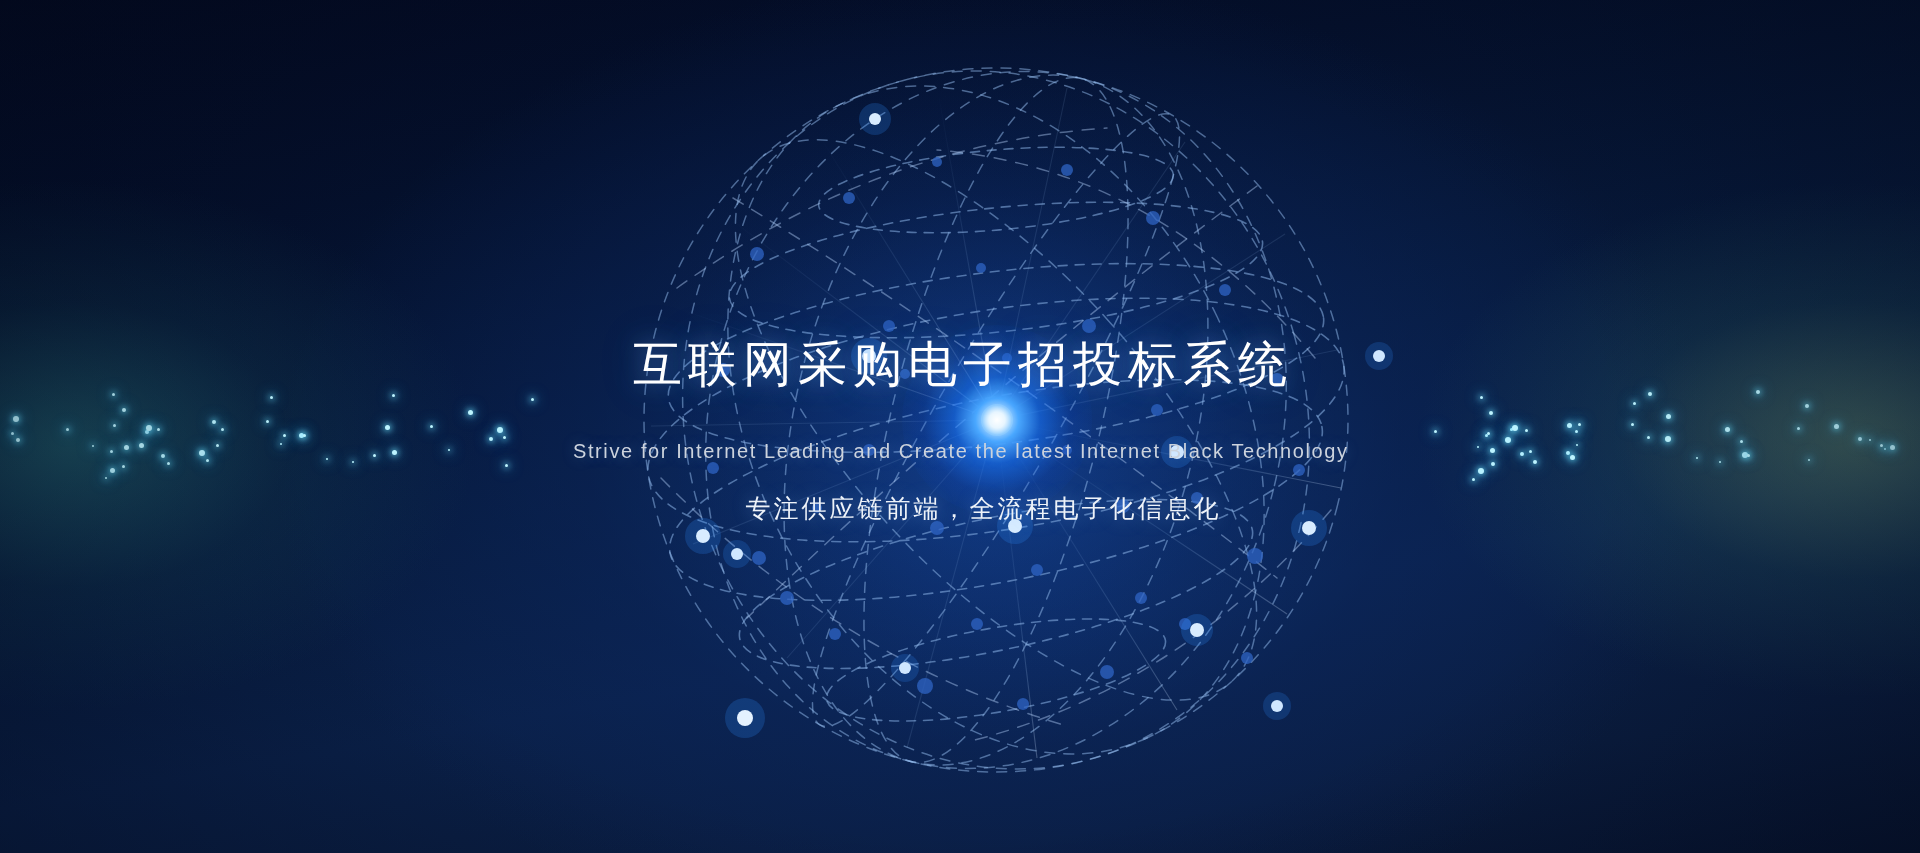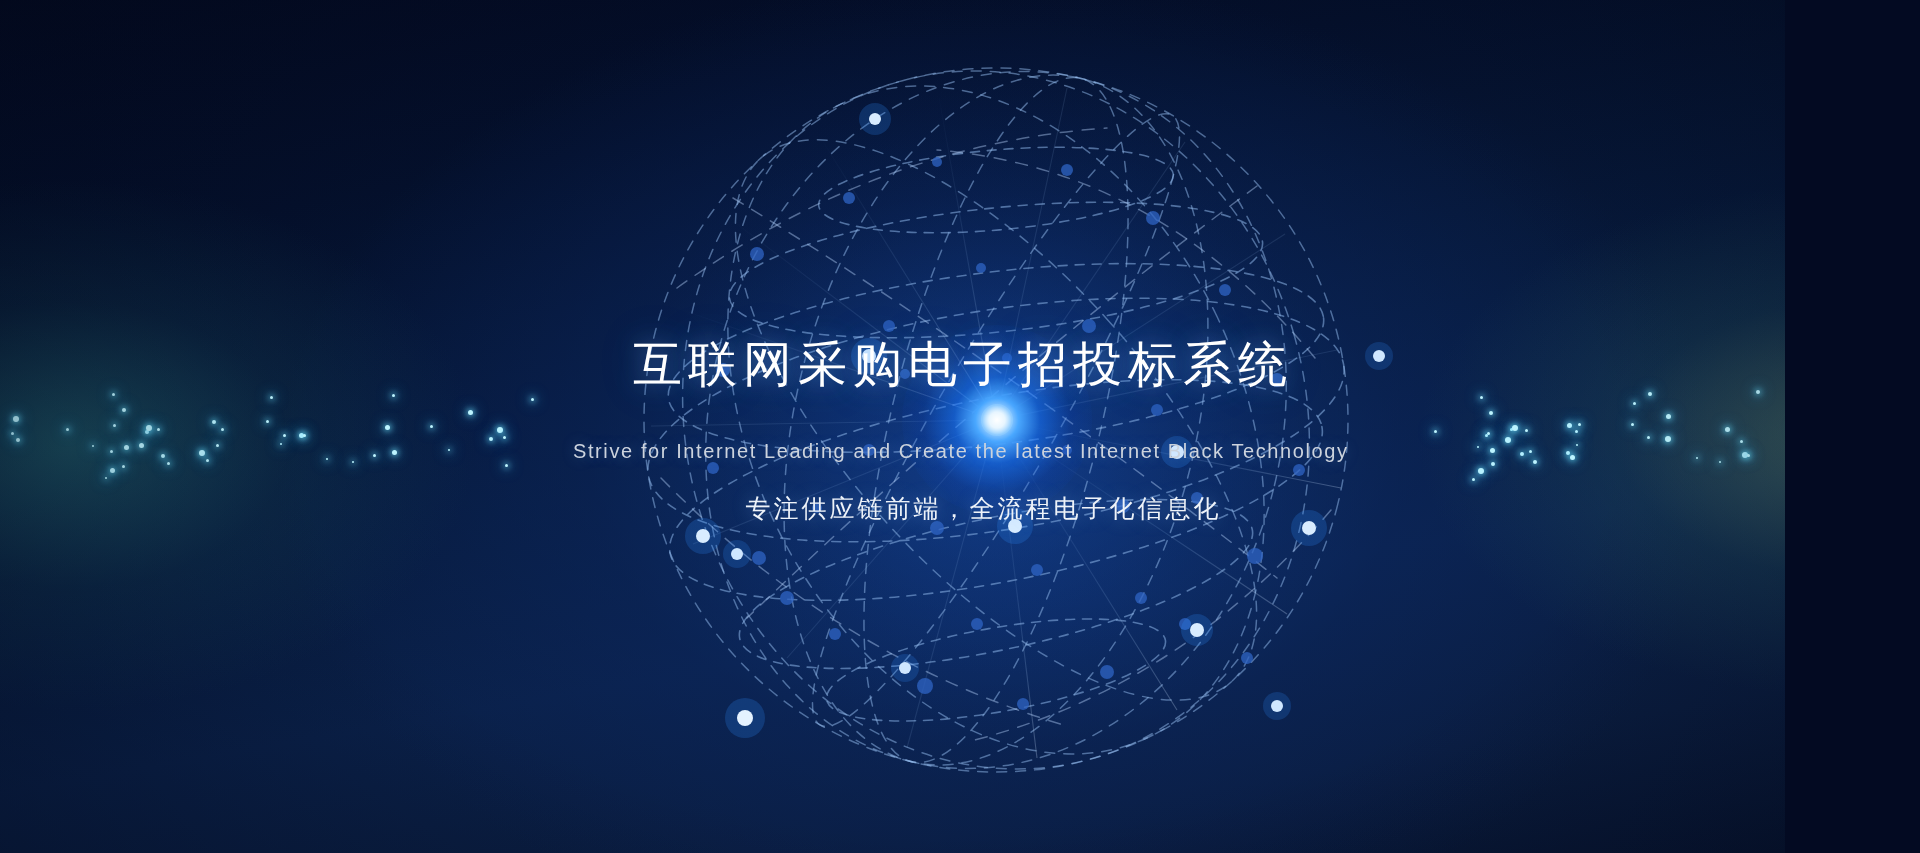--- a/index.html
+++ b/index.html
@@ -5,21 +5,21 @@
   * { margin:0; padding:0; box-sizing:border-box; }
   html, body {
     width:1920px; height:853px;
     overflow:hidden;
     background:#030a22;
     font-family:"Liberation Sans", sans-serif;
   }
 
   .stage {
     position:relative;
-    width:1785px; height:853px;
+    width:1920px; height:853px;
     overflow:hidden;
     background:
       radial-gradient(ellipse 520px 340px at 70px 445px, rgba(42,116,120,0.55) 0%, rgba(26,80,96,0.22) 42%, rgba(10,30,60,0) 78%),
       radial-gradient(ellipse 560px 330px at 1855px 440px, rgba(108,150,110,0.50) 0%, rgba(48,104,98,0.22) 42%, rgba(10,30,60,0) 78%),
       radial-gradient(ellipse 900px 620px at 995px 470px, rgba(18,62,140,0.70) 0%, rgba(12,42,104,0.40) 45%, rgba(6,20,58,0) 80%),
       linear-gradient(170deg, #030a22 0%, #04102c 22%, #071a3c 48%, #0a2048 68%, #0a1c3e 86%, #071430 100%);
   }
 
   
   .globe {

